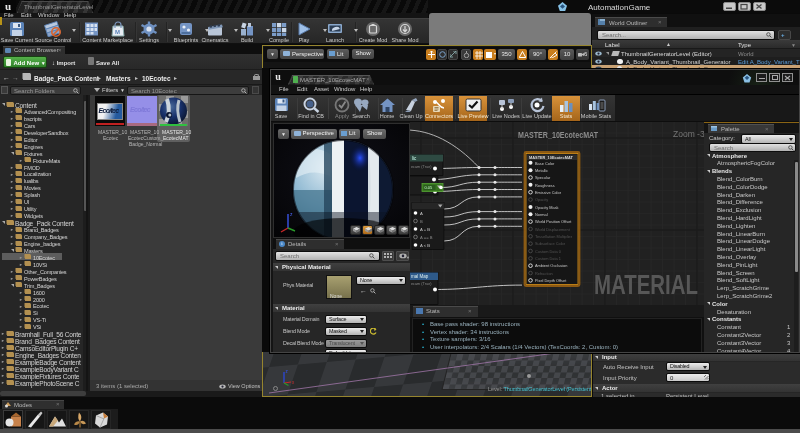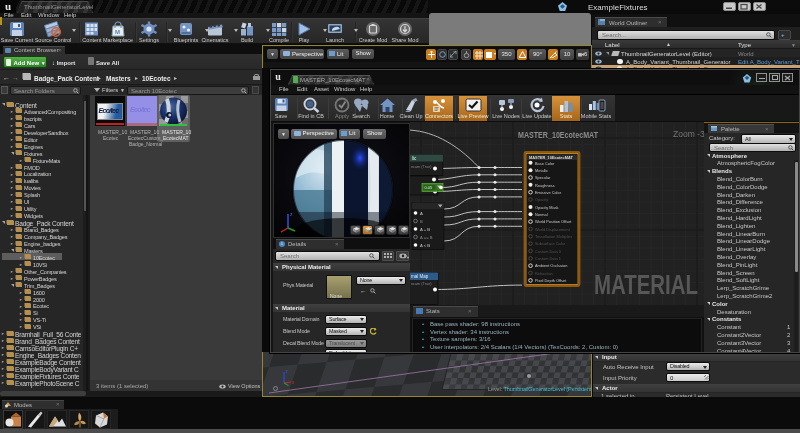--- a/index.html
+++ b/index.html
@@ -19,21 +19,21 @@
 
 <div class="abs" style="left:0;top:0;width:800px;height:13px;background:#0b0b0b;"></div>
 <div class="abs" style="left:0;top:0;width:428px;height:13px;background:repeating-linear-gradient(115deg,#161616 0 4px,#090909 4px 9px);"></div>
 <div class="abs" style="left:0;top:0;width:16px;height:13px;background:#070707;color:#e8e8e8;font-size:11px;font-weight:bold;text-align:center;line-height:12px;font-family:'Liberation Serif',serif;">u</div>
 <div class="abs" style="left:17px;top:1px;width:76px;height:12px;background:repeating-linear-gradient(115deg,#363636 0 4px,#222 4px 9px);border:1px solid #4a4a4a;border-bottom:none;clip-path:polygon(0 100%,6% 0,94% 0,100% 100%);"></div>
 <div class="abs" style="left:24px;top:3.5px;color:#989898;font-size:6px;">ThumbnailGeneratorLevel</div>
 <svg class="abs" style="left:557px;top:2px" width="11" height="10">
       <polygon points="5.5,0 10,3.8 8.2,9 2.8,9 1,3.8" fill="#86c2e8"></polygon>
       <polygon points="5.5,2.2 8,4.4 5.5,6.8 3,4.4" fill="#29557f"></polygon>
     </svg>
-<div class="abs" style="left:588px;top:2.5px;font-size:8px;color:#dcdcdc;">ExampleFixtures</div>
+<div class="abs" style="left:588px;top:2.5px;font-size:8px;color:#dcdcdc;">AutomationGame</div>
 <svg class="abs" style="left:723px;top:2px" width="13" height="9">
       <rect x="0.5" y="0.5" width="12" height="8" rx="1.5" fill="#c9c9c9" stroke="#8a8a8a"></rect>
       <rect x="3" y="5.5" width="6" height="1.5" fill="#444"></rect>
     </svg>
 <svg class="abs" style="left:738px;top:2px" width="13" height="9">
       <rect x="0.5" y="0.5" width="12" height="8" rx="1.5" fill="#c9c9c9" stroke="#8a8a8a"></rect>
       <rect x="3" y="2.5" width="6" height="4.5" fill="none" stroke="#444" stroke-width="1.2"></rect>
     </svg>
 <svg class="abs" style="left:753px;top:2px" width="13" height="9">
       <rect x="0.5" y="0.5" width="12" height="8" rx="1.5" fill="#c9c9c9" stroke="#8a8a8a"></rect>

